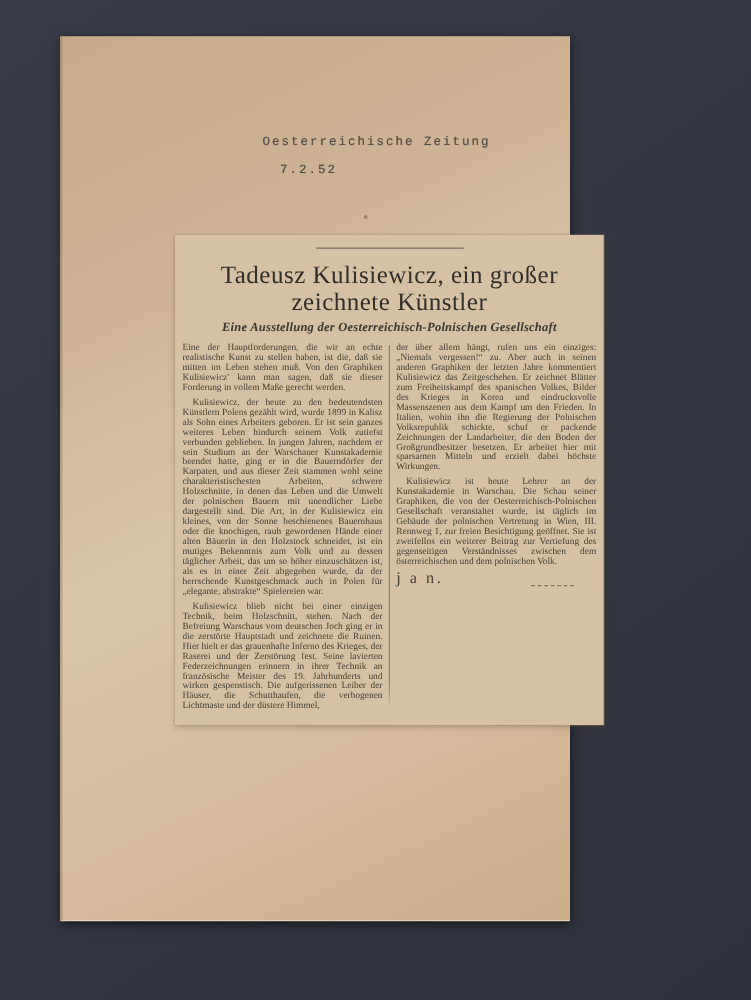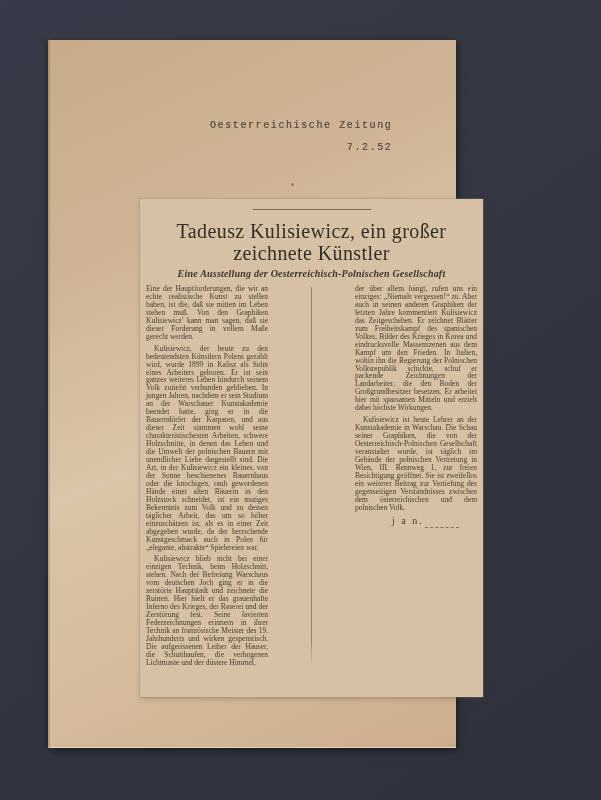--- a/index.html
+++ b/index.html
@@ -8,47 +8,47 @@
     background: #343843;
     position: relative;
     overflow: hidden;
     font-family: "Liberation Serif", serif;
   }
   .stage { position: absolute; inset: 0; background: linear-gradient(145deg, #383c48 0%, #333641 55%, #2f323d 100%); }
 
   
   .paper {
     position: absolute;
-    left: 48px; top: 40px;
+    left: 48px; top: 29px;
     width: 408px; height: 708px;
     background: linear-gradient(155deg, #c7ab89 0%, #cfb596 28%, #dac5a8 52%, #d4ba9a 78%, #cbae8c 100%);
     box-shadow:
       1px 2px 8px rgba(0,0,0,0.55),
       inset 2px 0 0 rgba(90,70,50,0.25),
       inset 0 -1px 0 rgba(255,244,222,0.5);
   }
 
   
   .typed {
     position: absolute;
     left: 162px; top: 80px;
     color: #564f46;
     font-family: "Liberation Mono", "DejaVu Sans Mono", monospace;
     font-size: 10px;
     letter-spacing: 1.6px;
     text-shadow: 0 0 0.6px rgba(86,79,70,0.7);
   }
-  .typed-date { margin-top: 11px; margin-left: 36px; text-align: right; }
+  .typed-date { margin-top: 11px; margin-left: 14px; }
 
   
   .clipping {
     position: absolute;
     left: 92px; top: 159px;
     width: 343px;
-    padding: 8px 0 30px 0;
+    padding: 8px 0 12px 0;
     background: linear-gradient(172deg, #d2bc9e 0%, #d9c5a8 45%, #d4be a0 75%, #d1bb9d 100%);
     background-color: #d6c1a4;
     box-shadow:
       0 0 0 1px rgba(150,128,100,0.28),
       1px 2px 5px rgba(80,60,40,0.28);
   }
   .rule {
     width: 118px; height: 1px;
     margin: 2px auto 10px auto;
     background: #756a5b;
@@ -70,42 +70,41 @@
     font-size: 10px;
     letter-spacing: 0.2px;
     color: #3b352c;
     font-style: italic;
   }
   .columns {
     display: flex;
     margin-top: 6px;
     padding: 0 6px;
     align-items: stretch;
-    gap: 38px;
   }
   .col {
     width: 160px;
     text-align: justify;
     font-size: 7.5px;
     line-height: 7.95px;
     color: #463d31;
     hyphens: auto;
   }
   .col p { margin: 0; }
   .col p + p { margin-top: 4px; text-indent: 8px; }
   .divider {
     width: 1px;
     margin: 2px 5px 0 5px;
     background: linear-gradient(#8d8171, #8d8171 92%, rgba(141,129,113,0));
   }
   .signature {
     margin-top: 5px;
     padding-right: 16px;
-    text-align: center;
-    font-size: 10px;
+    text-align: left;
+    font-size: 13px;
     letter-spacing: 2px;
     color: #463d31;
     font-family: Liberation Serif, serif;
   }
   .sig-dash {
     width: 34px; height: 0;
     margin: 2px 18px 0 auto;
     border-top: 1px dashed #7d7263;
   }
   .speck {

